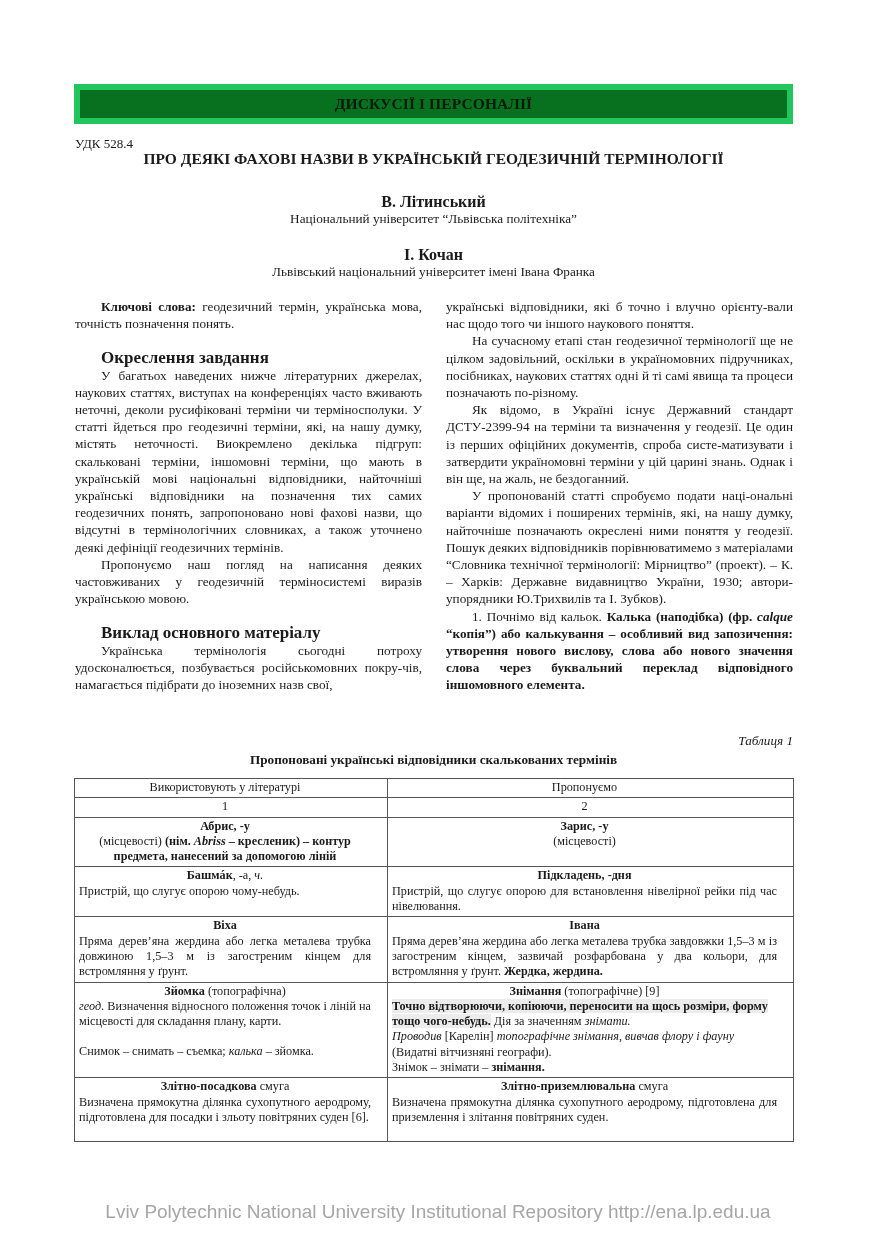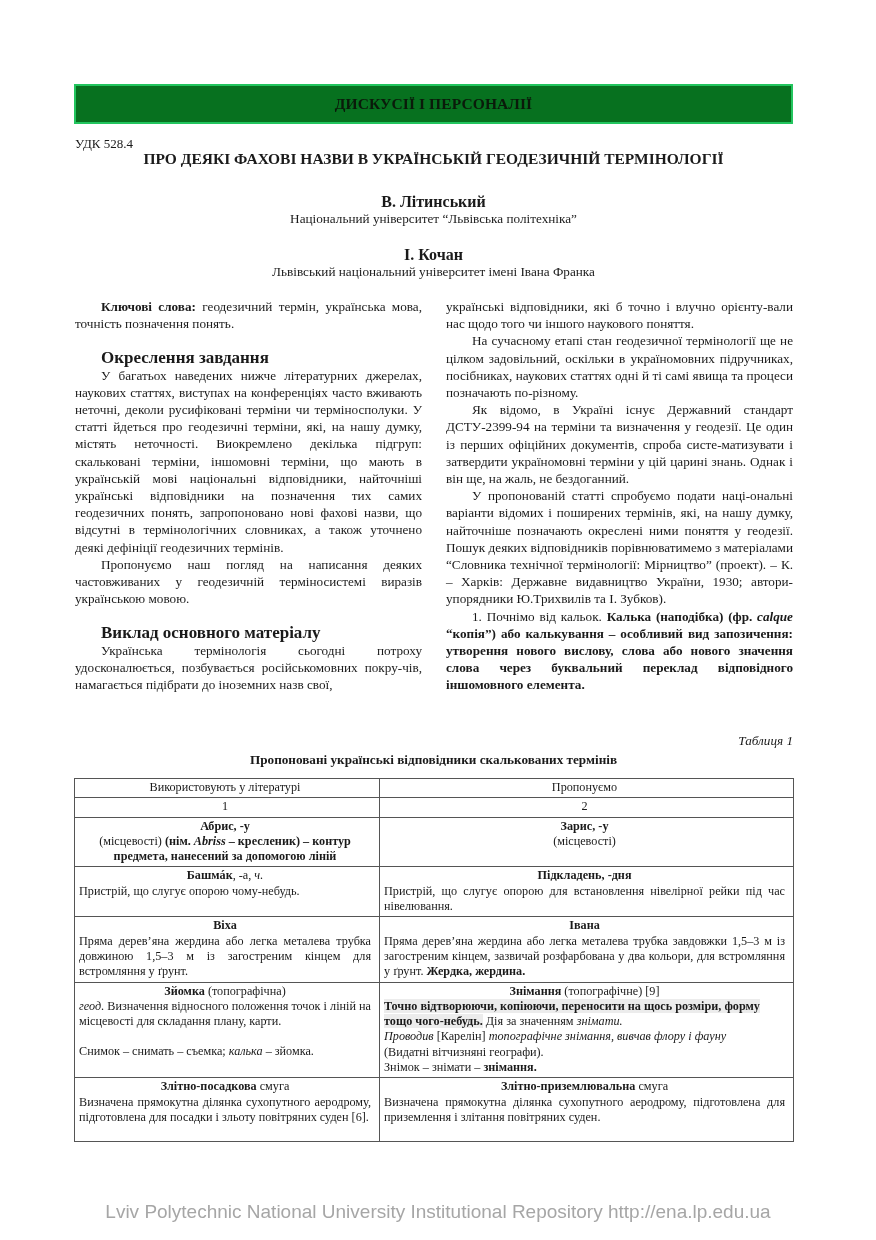--- a/index.html
+++ b/index.html
@@ -3,21 +3,21 @@
 <meta charset="utf-8">
 <style>
   html, body { margin: 0; padding: 0; background: #ffffff; }
   body {
     width: 876px; height: 1240px; position: relative; overflow: hidden;
     font-family: "Liberation Serif", "DejaVu Serif", serif;
     color: #1a1a1a;
   }
   .banner {
     position: absolute; left: 74px; top: 84px; width: 719px; height: 40px;
-    background: #07711f; border: 2px solid #22c55e; box-sizing: border-box;
+    background: #07711f; border: 6px solid #22c55e; box-sizing: border-box;
     display: flex; align-items: center; justify-content: center;
   }
   .banner span {
     font-weight: bold; font-size: 15.5px; color: #0a1a0a; letter-spacing: 0.1px;
   }
   .udk { position: absolute; left: 75px; top: 136px; font-size: 13px; }
   .title {
     position: absolute; left: 74px; top: 150px; width: 719px; text-align: center;
     font-weight: bold; font-size: 15.5px;
   }
@@ -43,21 +43,21 @@
   }
   .table-title {
     position: absolute; left: 74px; top: 752px; width: 719px; text-align: center;
     font-weight: bold; font-size: 13.2px;
   }
   table.terms {
     position: absolute; left: 74px; top: 778px; width: 720px;
     border-collapse: collapse; font-size: 12.2px; line-height: 15.3px;
   }
   table.terms td {
-    border: 1.5px solid #555; vertical-align: top; padding: 1px 8px 2px 4px;
+    border: 1.5px solid #555; vertical-align: top; padding: 1px 16px 2px 4px;
   }
   table.terms td.c1 { width: 292px; }
   .center { text-align: center; }
   .just { text-align: justify; }
   .hdr td { text-align: center; padding: 4px 4px 4px 4px; }
   .hl { background: #ececec; }
   .footer {
     position: absolute; left: 0; top: 1201px; width: 876px; text-align: center;
     font-family: "Liberation Sans", "DejaVu Sans", sans-serif; font-size: 19px; color: #a6a6a6;
   }

